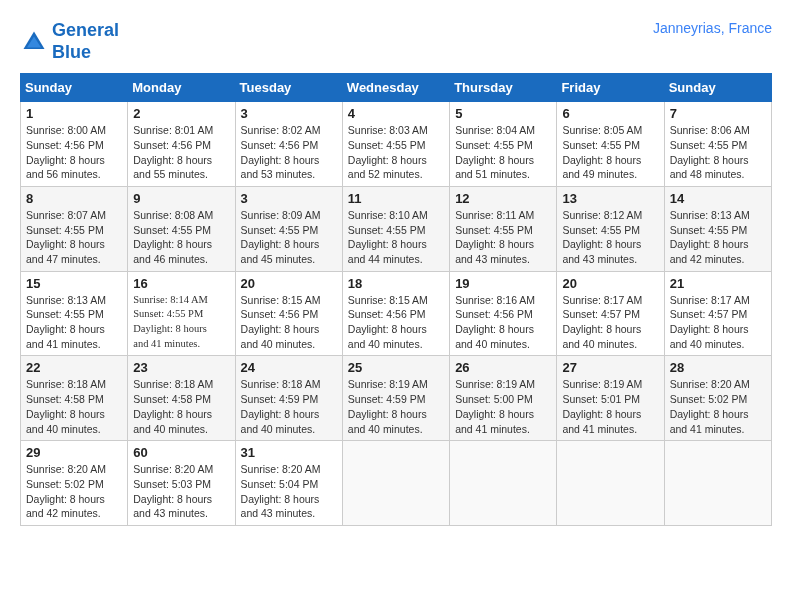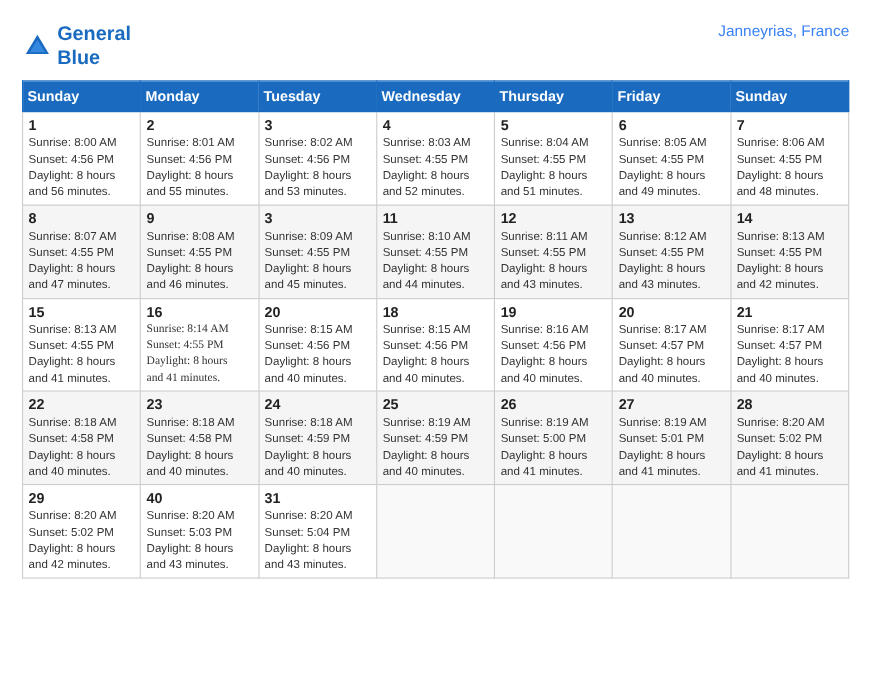--- a/index.html
+++ b/index.html
@@ -325,21 +325,21 @@
       </tr>
       <tr>
         <td>
           <span class="day-number">29</span>
           <div class="cell-content" style="white-space: pre-wrap;">Sunrise: 8:20 AM
 Sunset: 5:02 PM
 Daylight: 8 hours
 and 42 minutes.</div>
         </td>
         <td>
-          <span class="day-number">40</span>
+          <span class="day-number">60</span>
           <div class="cell-content" style="white-space: pre-wrap;">Sunrise: 8:20 AM
 Sunset: 5:03 PM
 Daylight: 8 hours
 and 43 minutes.</div>
         </td>
         <td>
           <span class="day-number">31</span>
           <div class="cell-content" style="white-space: pre-wrap;">Sunrise: 8:20 AM
 Sunset: 5:04 PM
 Daylight: 8 hours

